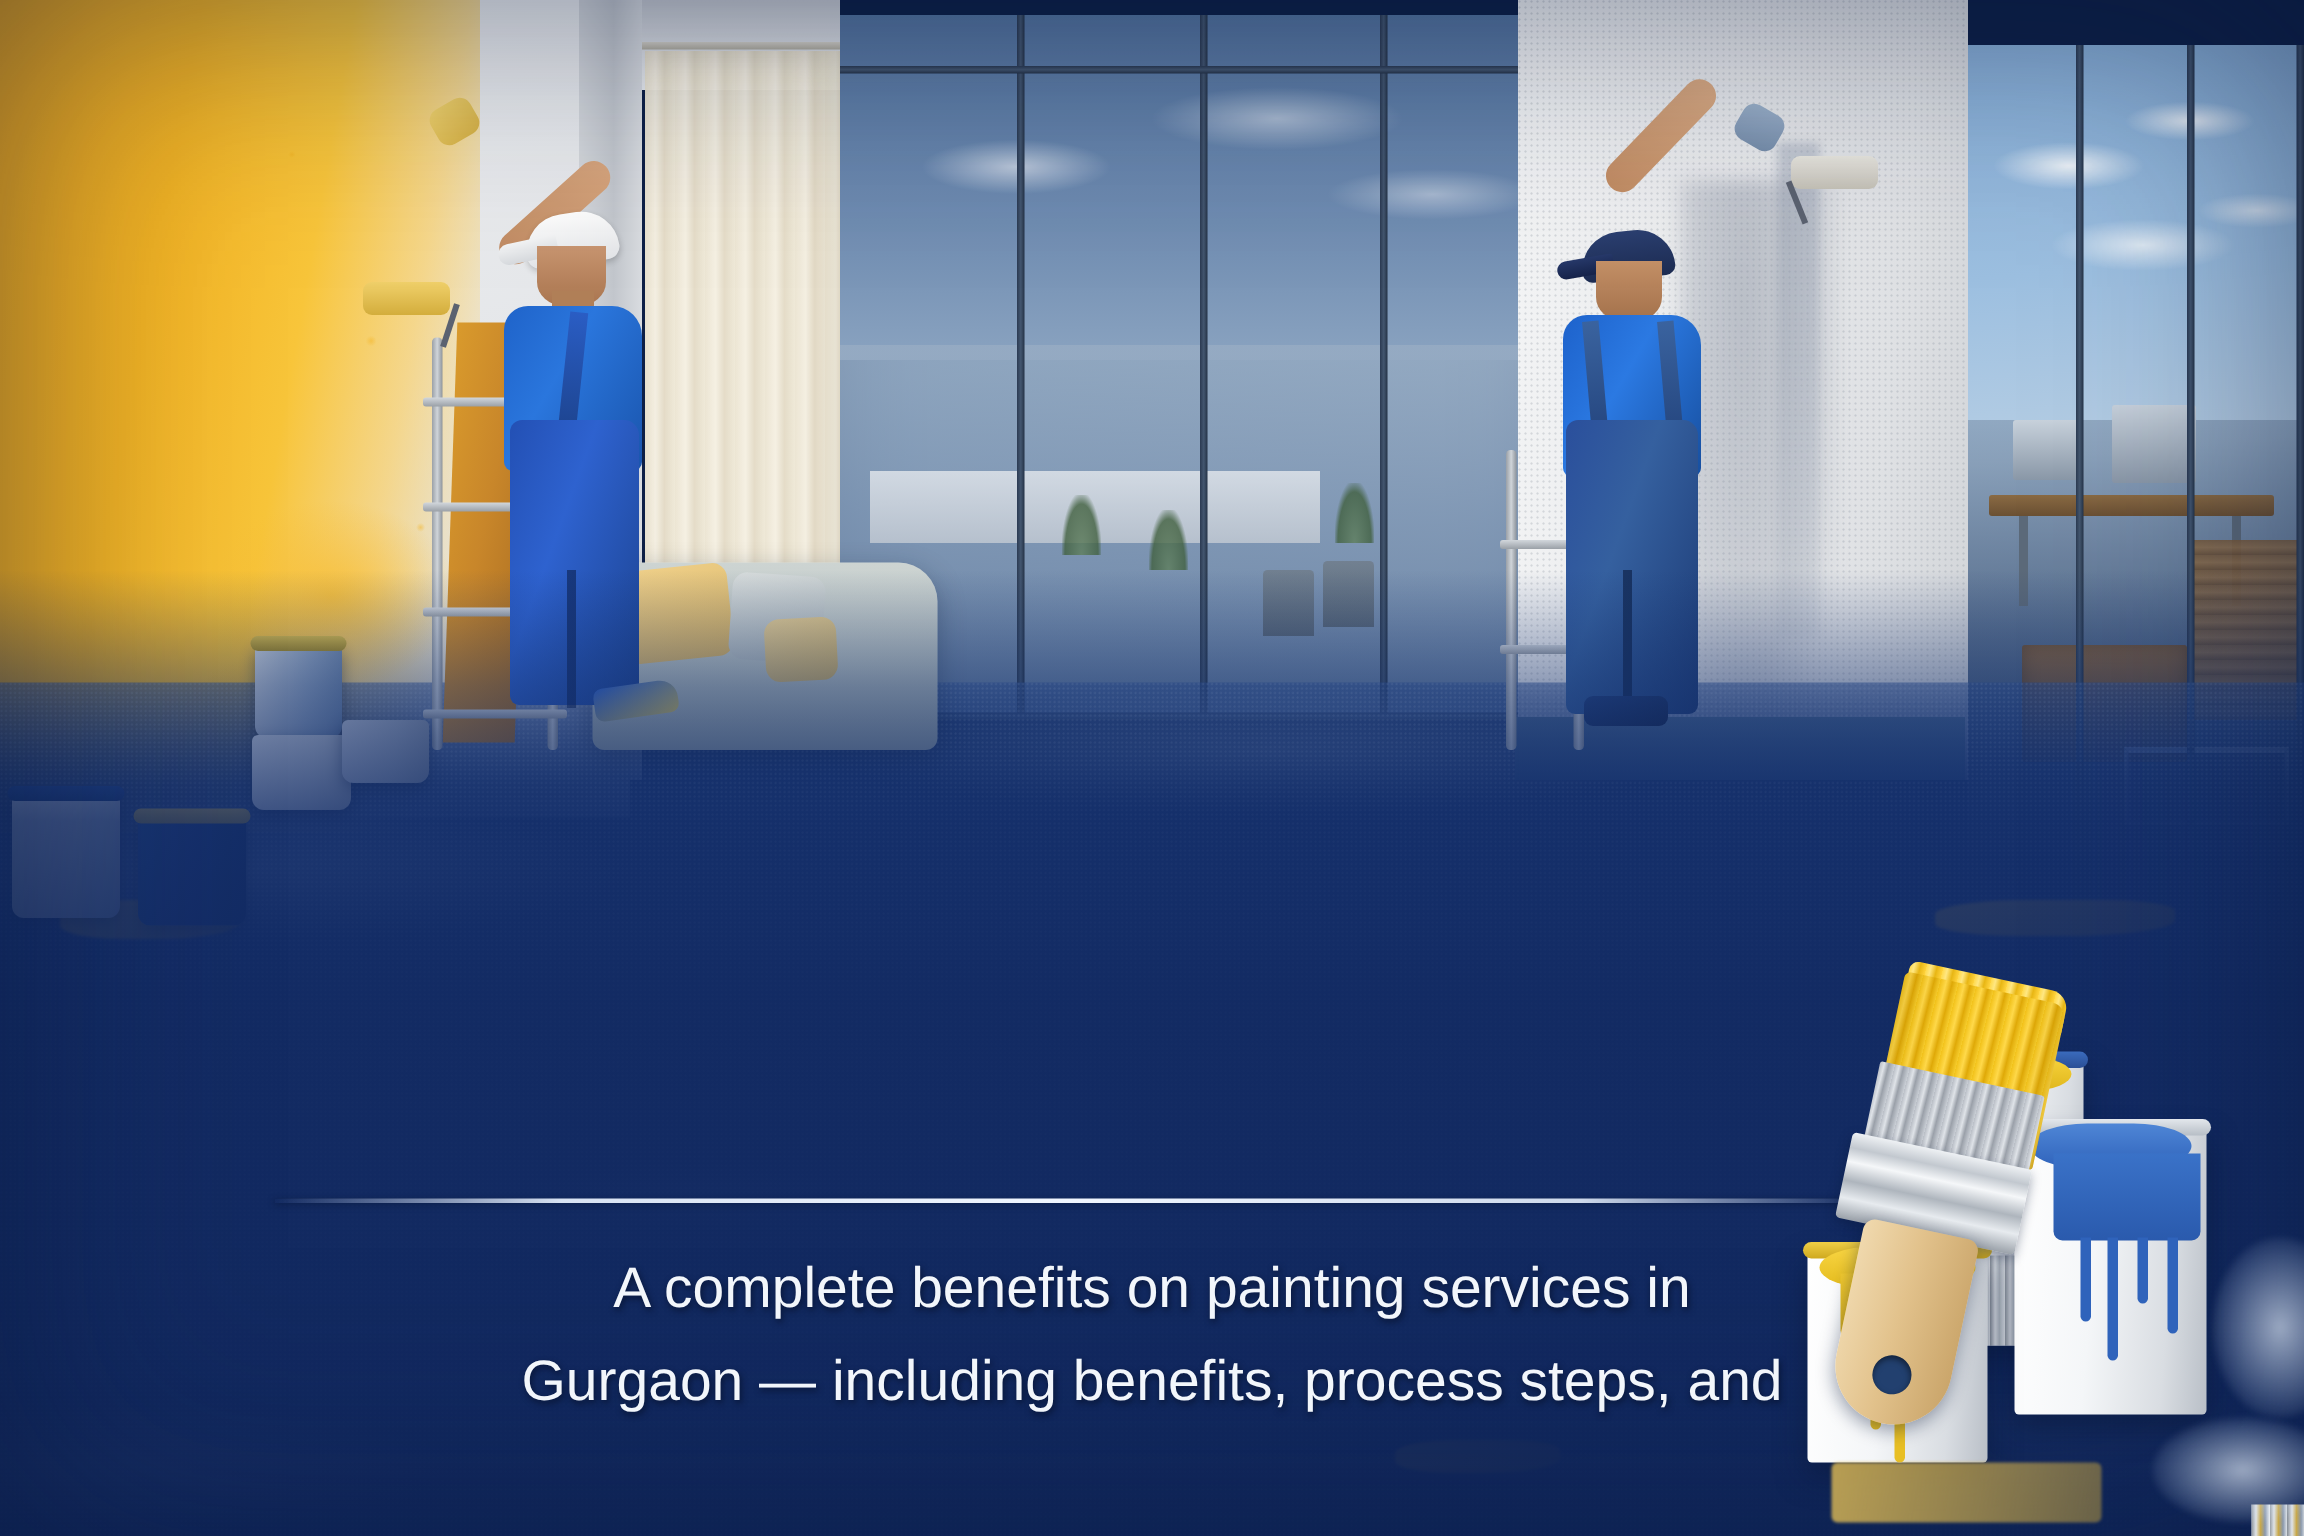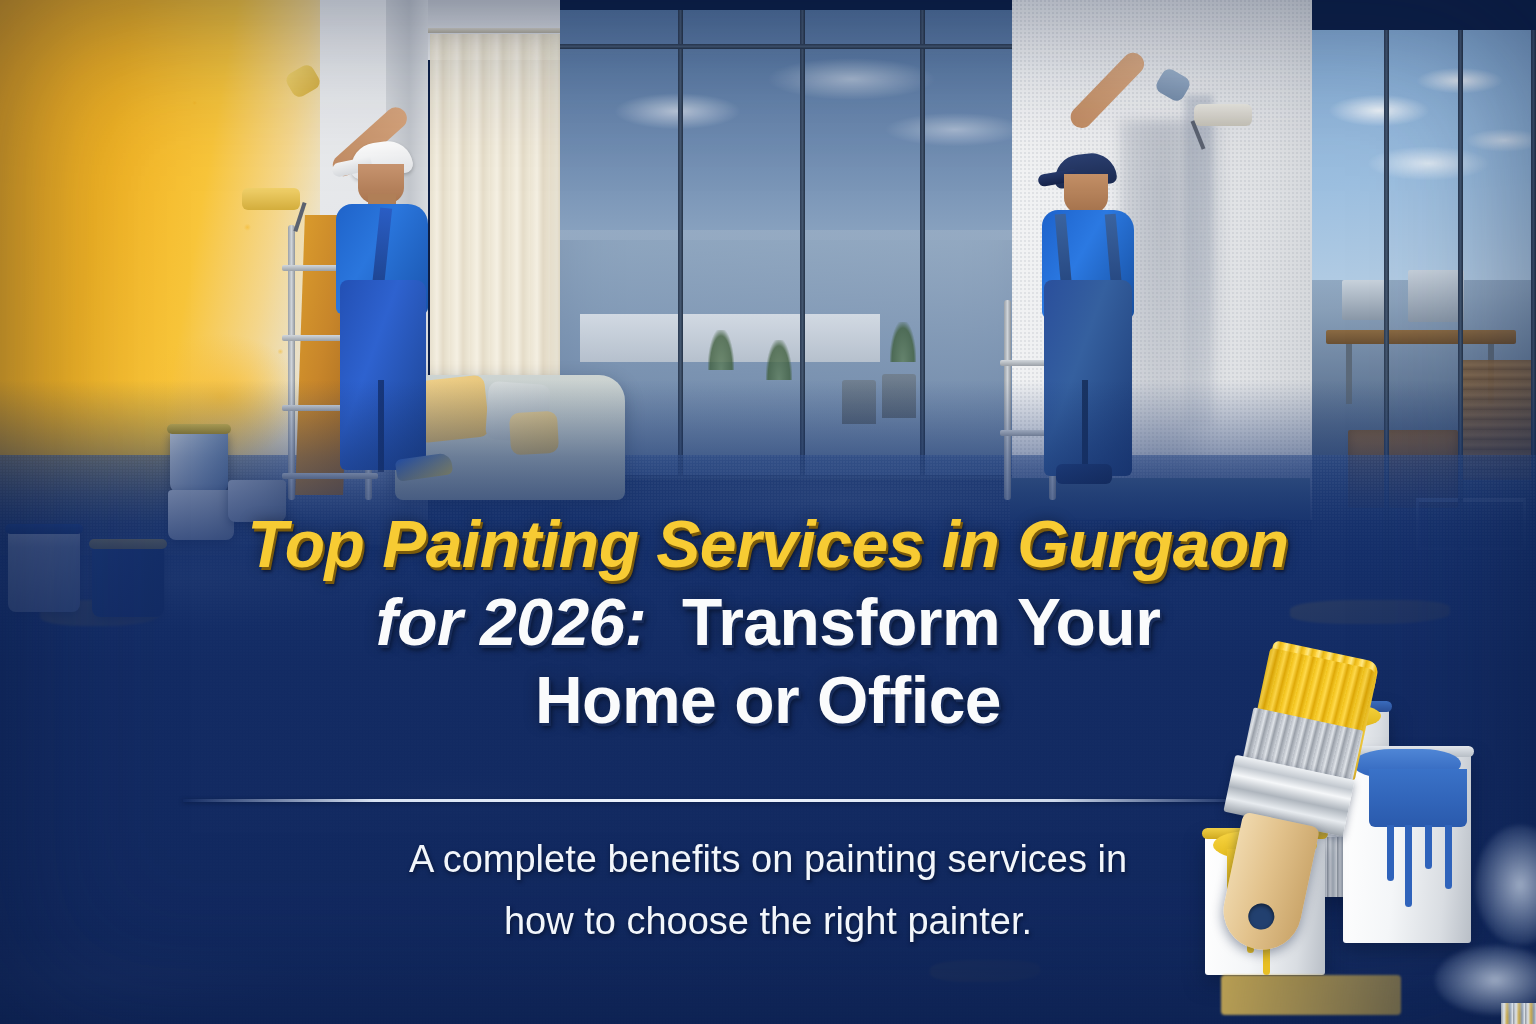--- a/index.html
+++ b/index.html
@@ -581,28 +581,21 @@
       <div class="ferrule"></div>
       <div class="handle"></div>
       <div class="handle-hole"></div>
     </div>
 
     <div class="yellow-floor-mark" style="left:36px;top:330px;width:180px;height:40px;border-radius:4px;"></div>
     <div class="splash" style="left:250px;top:300px;width:120px;height:70px;"></div>
     <div class="splash" style="left:290px;top:180px;width:90px;height:120px;"></div>
   </div>
 
-  <div class="textblock">
-    <div class="title">
-      <span class="line yellow">Top Painting Services in Gurgaon</span>
-      <span class="line"><span class="white">for 2026:</span>&nbsp;&nbsp;<span class="white-up">Transform Your</span></span>
-      <span class="line white-up">Home or Office</span>
-    </div>
-  </div>
 
   <div class="divider"></div>
 
   <div class="subtitle">
     <span class="sline">A complete benefits on painting services in</span>
-    <span class="sline">how to choose the right painter.</span>
+    <span class="sline">Gurgaon — including benefits, process steps, and</span>
   </div>
 
 </div>
 
 </body></html>

